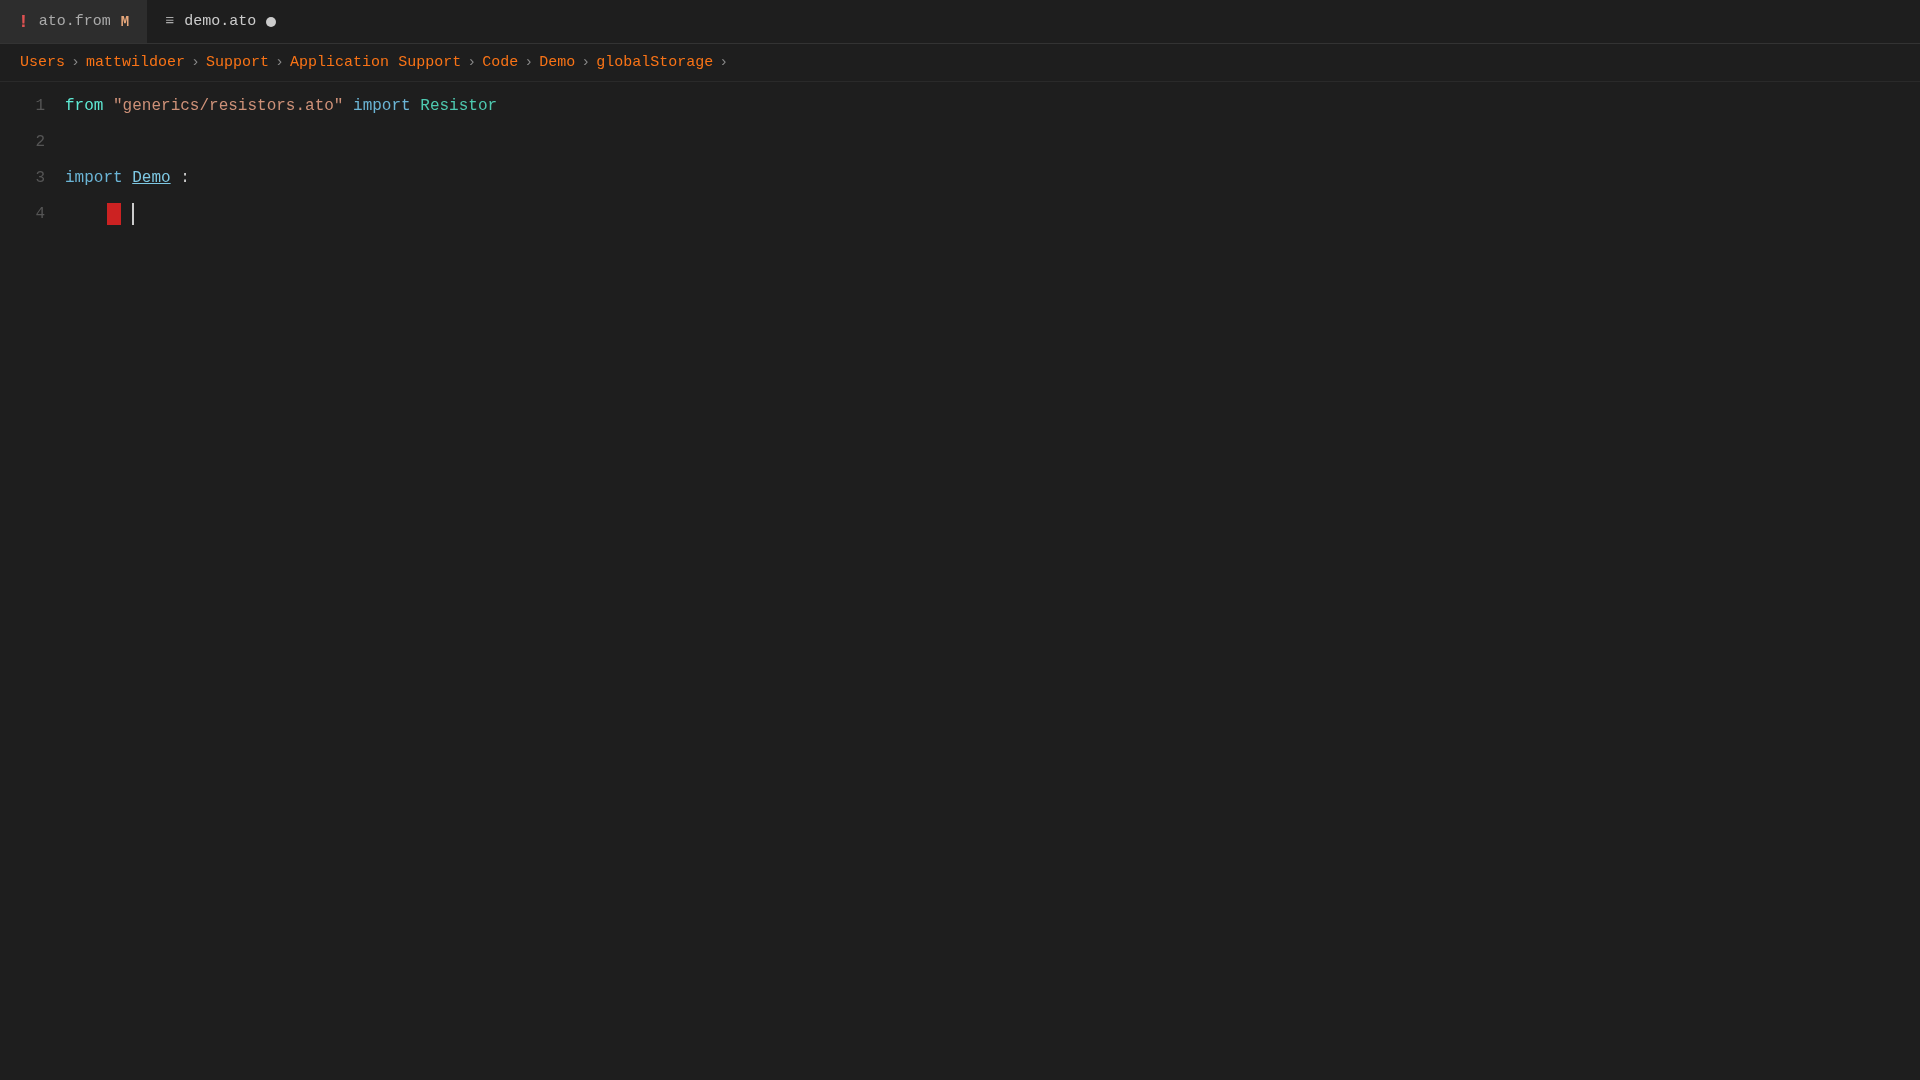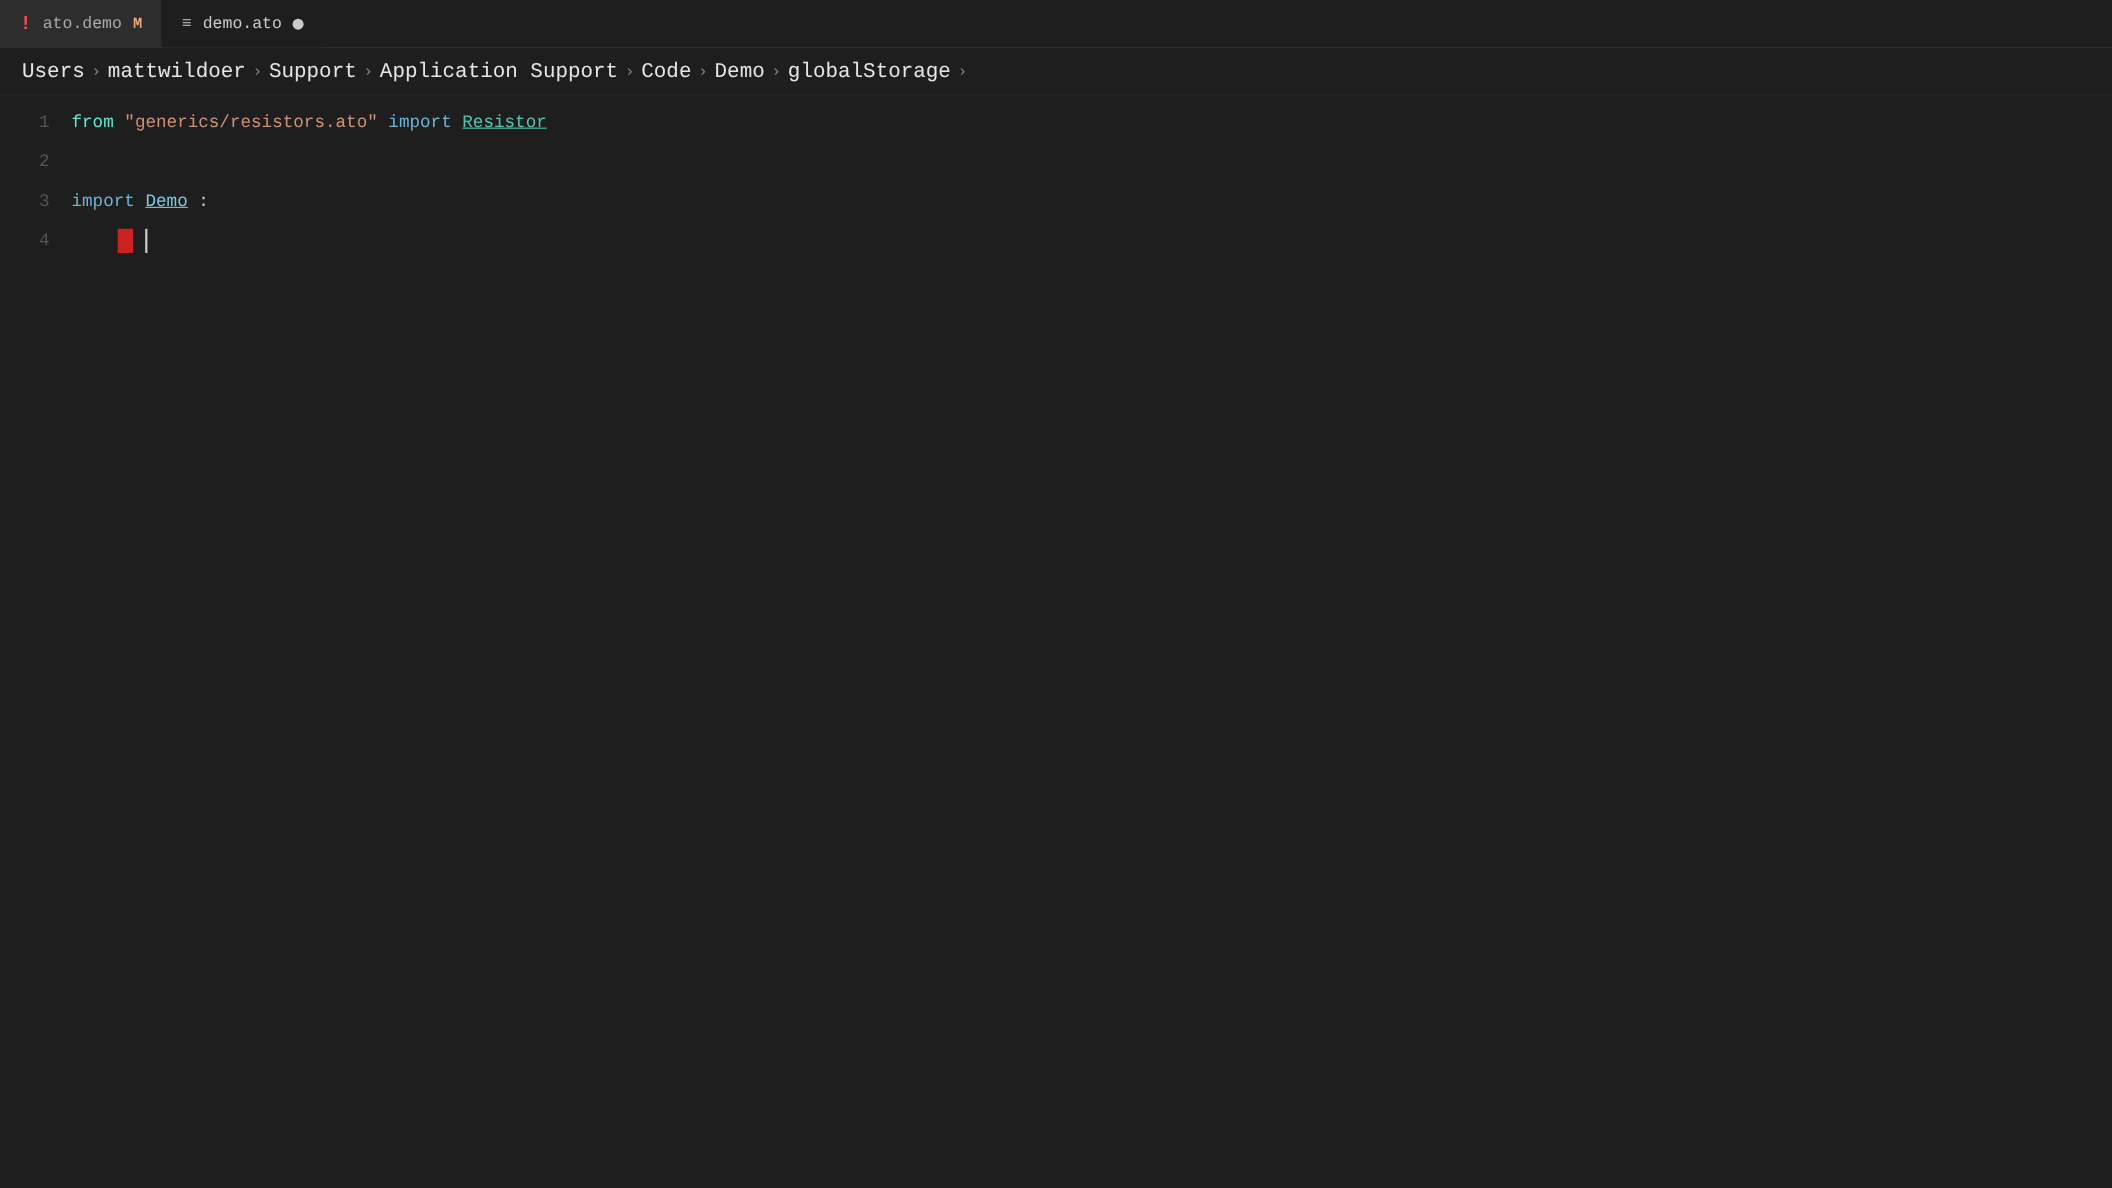--- a/index.html
+++ b/index.html
@@ -74,22 +74,22 @@
       padding: 10px 20px;
       font-size: 15px;
       color: #cccccc;
       background-color: #1e1e1e;
       border-bottom: 1px solid #2a2a2a;
       white-space: nowrap;
       overflow: hidden;
     }
 
     .breadcrumb-item {
-      color: #e5e5e5;
-      font-size: 19px;
+      color: #f97316;
+      font-size: 15px;
     }
 
     .breadcrumb-separator {
       color: #888888;
       margin: 0 6px;
       font-size: 15px;
     }
 
     
     .code-area {
@@ -120,21 +120,21 @@
       font-size: 16px;
       font-family: 'Courier New', Courier, monospace;
     }
 
     
     .kw-from { color: #5eead4; }
     .kw-string { color: #ce9178; }
     .kw-import { color: #6bb5d6; }
     .kw-module { color: #6bb5d6; }
     .kw-name-demo { color: #7ec8e3; text-decoration: underline; }
-    .kw-resistor { color: #4ec9b0; text-decoration: underline; }
+    .kw-resistor { color: #4ec9b0; }
 
     .cursor-block {
       display: inline-block;
       width: 14px;
       height: 22px;
       background-color: #cc2222;
       vertical-align: middle;
       margin-right: 2px;
     }
 
@@ -156,21 +156,21 @@
       flex-direction: column;
       height: calc(1080px - 44px);
     }
   </style>
 </head>
 <body>
 
 <div class="tab-bar">
   <div class="tab">
     <span class="tab-icon-error">!</span>
-    <span>ato.demo</span>
+    <span>ato.from</span>
     <span class="tab-modified-letter">M</span>
   </div>
   <div class="tab active">
     <span class="tab-icon-lines">≡</span>
     <span>demo.ato</span>
     <span class="tab-modified-dot"></span>
   </div>
 </div>
 
 <div class="main-content">

